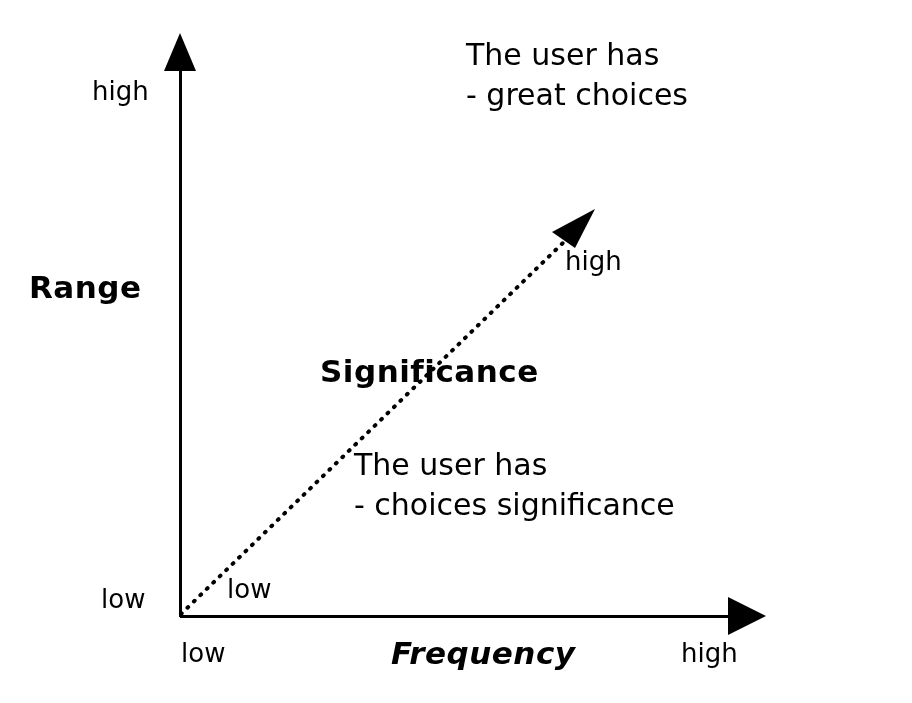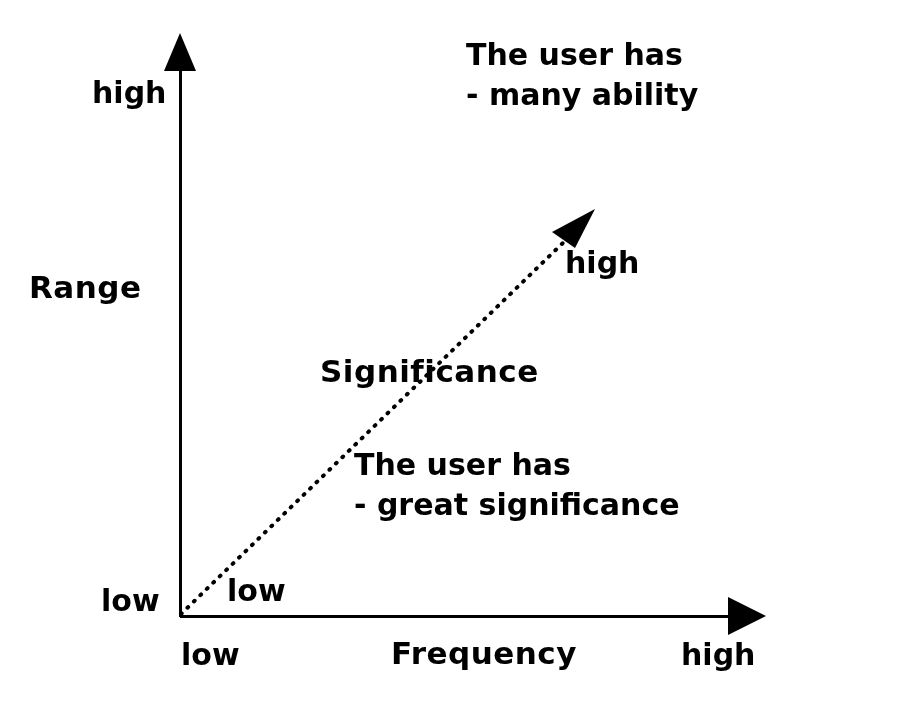--- a/index.html
+++ b/index.html
@@ -58,44 +58,44 @@
     width: 912px;
     height: 703px;
     pointer-events: none;
   }
   .label {
     position: absolute;
     white-space: nowrap;
     line-height: 1;
   }
   .lbl-plain {
-    font-size: 30px;
-    font-weight: bold;
+    font-size: 26px;
+    font-weight: normal;
   }
   .lbl-bold {
     font-size: 31px;
     font-weight: bold;
     letter-spacing: 0.5px;
   }
   #axis-label-range { left: 29px; top: 272px; }
   #tick-y-high     { left: 92px;  top: 78px; }
   #tick-y-low      { left: 101px; top: 586px; }
-  #axis-label-frequency { left: 391px; top: 638px; }
+  #axis-label-frequency { left: 391px; top: 638px; font-style: italic; }
   #tick-x-low      { left: 181px; top: 640px; }
   #tick-x-high     { left: 681px; top: 640px; }
   #diag-label-significance { left: 320px; top: 356px; }
   #tick-diag-high  { left: 565px; top: 248px; }
   #tick-diag-low   { left: 227px; top: 576px; }
 
   .text-block {
     position: absolute;
   }
   .text-block .tb-line {
     font-size: 30px;
-    font-weight: bold;
+    font-weight: normal;
     line-height: 40px;
     white-space: nowrap;
   }
   .text-block .tb-line.bullet {
     padding-left: 0px;
   }
   #upper-text-block { left: 466px; top: 35px; }
   #lower-text-block { left: 354px; top: 445px; }
 </style>
 </head>
@@ -127,21 +127,21 @@
   <div class="label lbl-plain" id="tick-x-high">high</div>
 
   <div class="label lbl-bold" id="diag-label-significance">Significance</div>
 
   <div class="label lbl-plain" id="tick-diag-high">high</div>
 
   <div class="label lbl-plain" id="tick-diag-low">low</div>
 
   <div class="text-block" id="upper-text-block">
     <div class="tb-line">The user has</div>
-    <div class="tb-line bullet">- many ability</div>
+    <div class="tb-line bullet">- great choices</div>
   </div>
 
   <div class="text-block" id="lower-text-block">
     <div class="tb-line">The user has</div>
-    <div class="tb-line bullet">- great significance</div>
+    <div class="tb-line bullet">- choices significance</div>
   </div>
 
 </div>
 
 </body></html>

